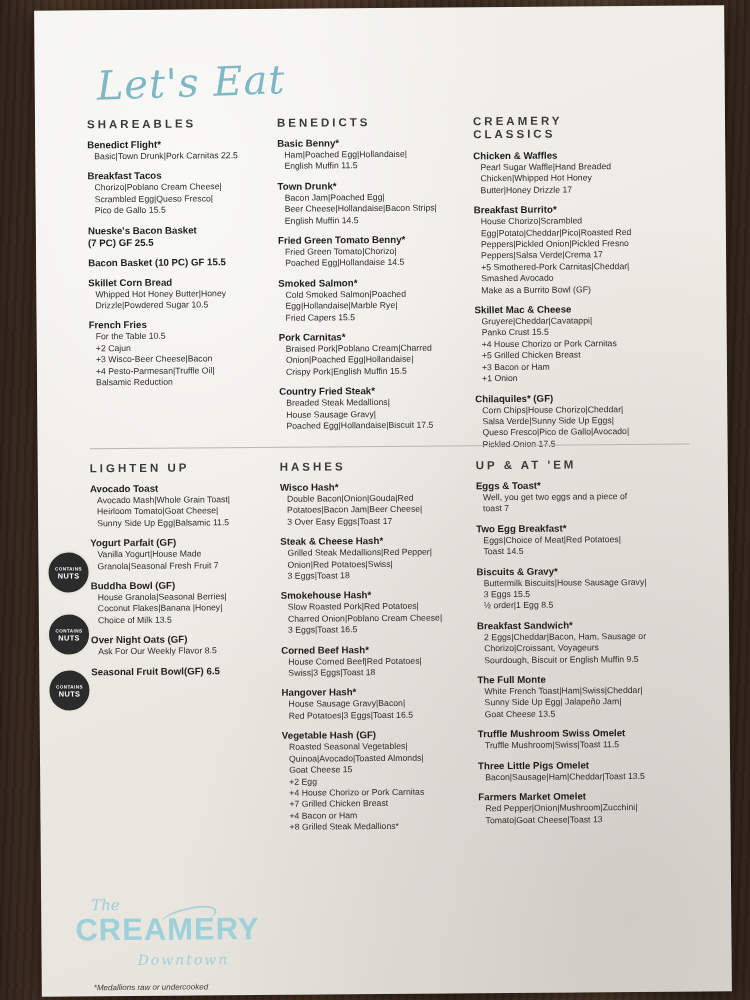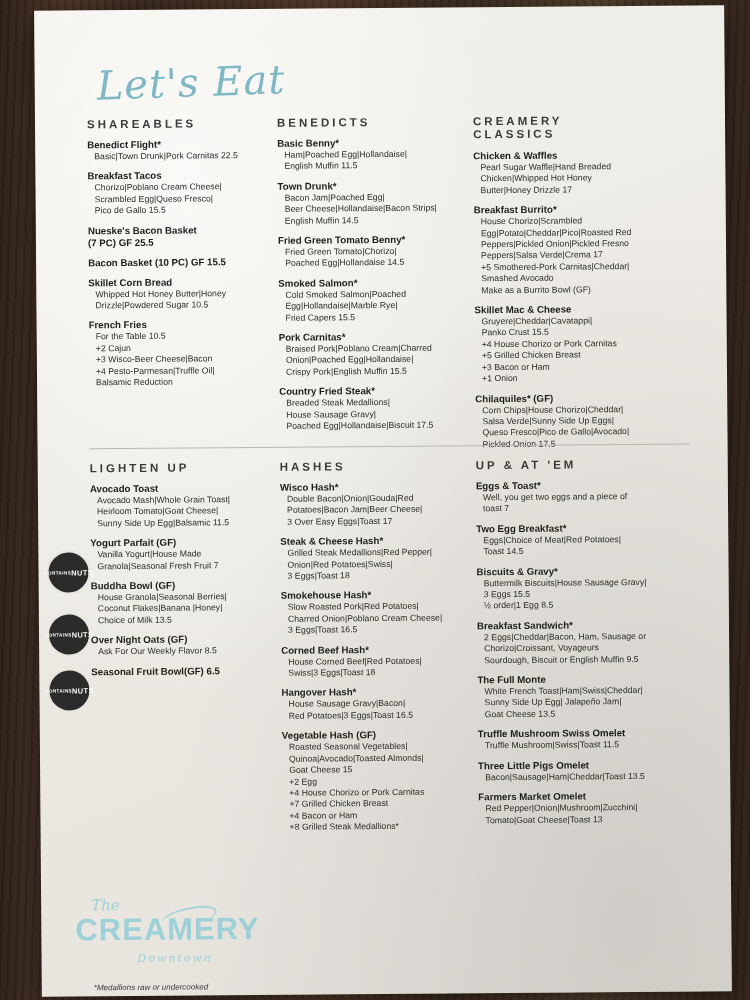--- a/index.html
+++ b/index.html
@@ -78,21 +78,21 @@
 
   .cols2{
     position:absolute;left:52px;top:452px;width:600px;
     display:flex;gap:18px;
   }
 
   .badge{
     position:absolute;
     width:40px;height:40px;border-radius:50%;
     background:#2b2b2b;color:#fff;
-    display:flex;flex-direction:row;align-items:center;justify-content:center;
+    display:flex;flex-direction:column;align-items:center;justify-content:center;
     font-size:5.2px;font-weight:bold;letter-spacing:.4px;line-height:7px;
     text-align:center;
     border:2px solid #e7e5de;
   }
   .badge .b1{font-size:4.6px;}
   .badge .b2{font-size:7.4px;}
 
   .logo{
     position:absolute;left:28px;bottom:18px;width:175px;height:86px;
     color:#9ed0da;
@@ -100,21 +100,21 @@
   .logo .l1{
     font-family:"DejaVu Serif",serif;font-style:italic;font-size:15px;
     position:absolute;left:22px;top:4px;
   }
   .logo .l2{
     font-family:"Liberation Sans",sans-serif;font-weight:bold;
     font-size:31px;letter-spacing:1px;position:absolute;left:6px;top:20px;
     color:#9ed0da;
   }
   .logo .l3{
-    font-family:"DejaVu Serif",serif;font-style:italic;font-size:11px;
+    font-family:"DejaVu Serif",serif;font-style:italic;font-size:14px;
     position:absolute;left:68px;top:60px;letter-spacing:2px;
   }
   .logo .swirl{
     position:absolute;left:92px;top:16px;width:54px;height:16px;
     border-radius:50%;
     border-top:2px solid #9ed0da;border-right:2px solid #9ed0da;
     transform:rotate(-12deg);
     opacity:.85;
   }
 

